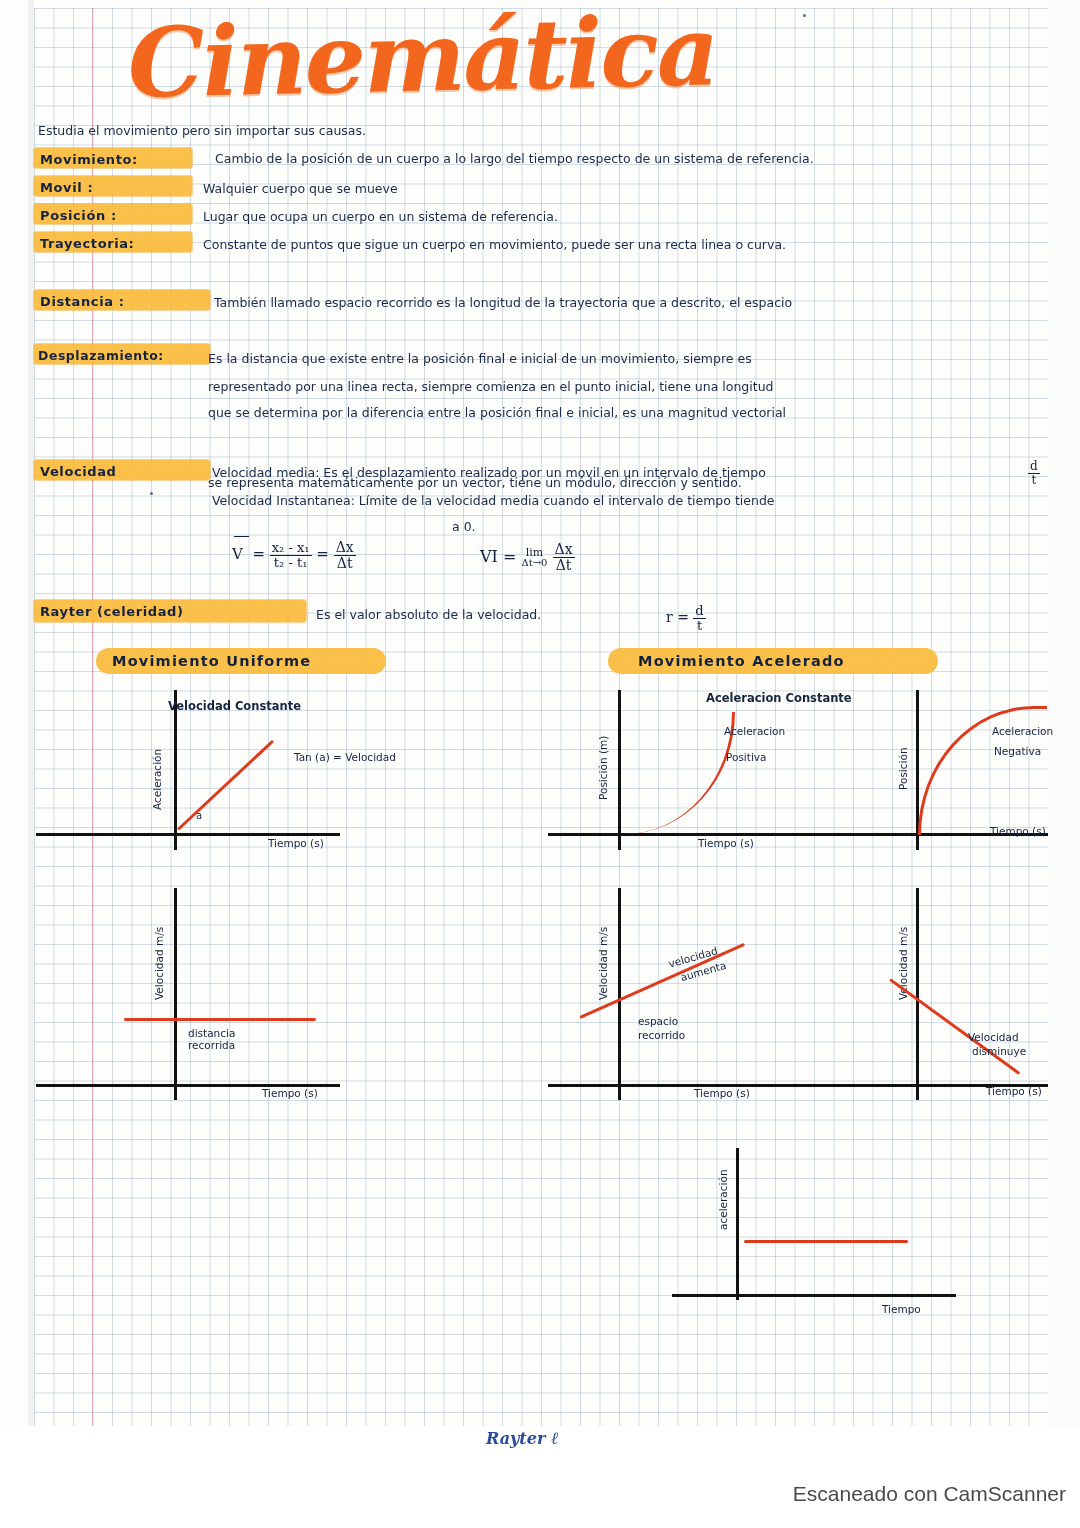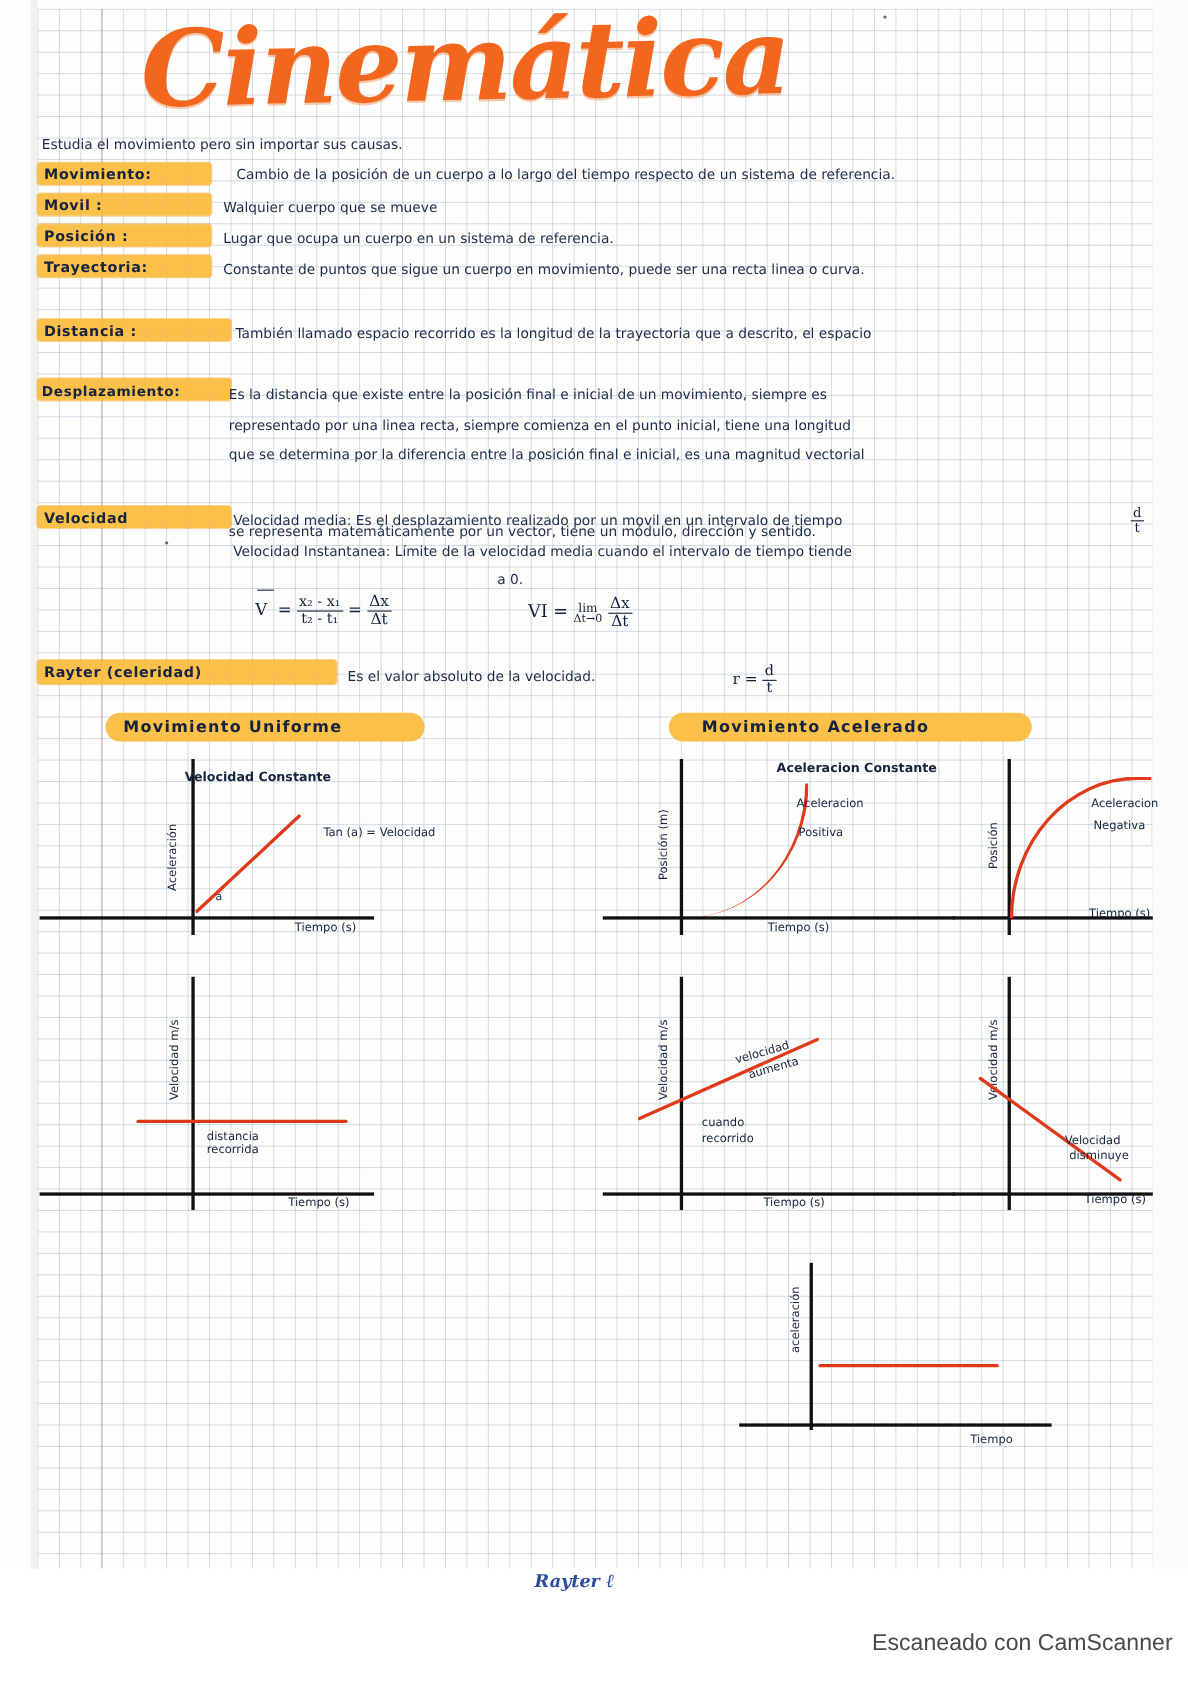--- a/index.html
+++ b/index.html
@@ -218,21 +218,21 @@
   </div>
 
   <div>
     <div class="axis-v" style="left:618px;top:888px;height:212px;"></div>
     <div class="axis-h" style="left:548px;top:1084px;width:320px;"></div>
     <div class="lbl lbl-rot" style="left:598px;top:1000px;">Velocidad m/s</div>
     <div class="lbl" style="left:694px;top:1088px;">Tiempo (s)</div>
     <div class="curve" style="left:580px;top:1016px;width:180px;height:3px;transform-origin:left center;transform:rotate(-24deg);border-radius:2px;"></div>
     <div class="lbl" style="left:668px;top:952px;transform:rotate(-16deg);">velocidad</div>
     <div class="lbl" style="left:680px;top:966px;transform:rotate(-16deg);">aumenta</div>
-    <div class="lbl" style="left:638px;top:1016px;">cuando</div>
+    <div class="lbl" style="left:638px;top:1016px;">espacio</div>
     <div class="lbl" style="left:638px;top:1030px;">recorrido</div>
   </div>
 
   <div>
     <div class="axis-v" style="left:916px;top:888px;height:212px;"></div>
     <div class="axis-h" style="left:866px;top:1084px;width:182px;"></div>
     <div class="lbl lbl-rot" style="left:898px;top:1000px;">Velocidad m/s</div>
     <div class="lbl" style="left:986px;top:1086px;">Tiempo (s)</div>
     <div class="curve" style="left:890px;top:978px;width:160px;height:3px;transform-origin:left center;transform:rotate(36deg);border-radius:2px;"></div>
     <div class="lbl" style="left:968px;top:1032px;">Velocidad</div>

